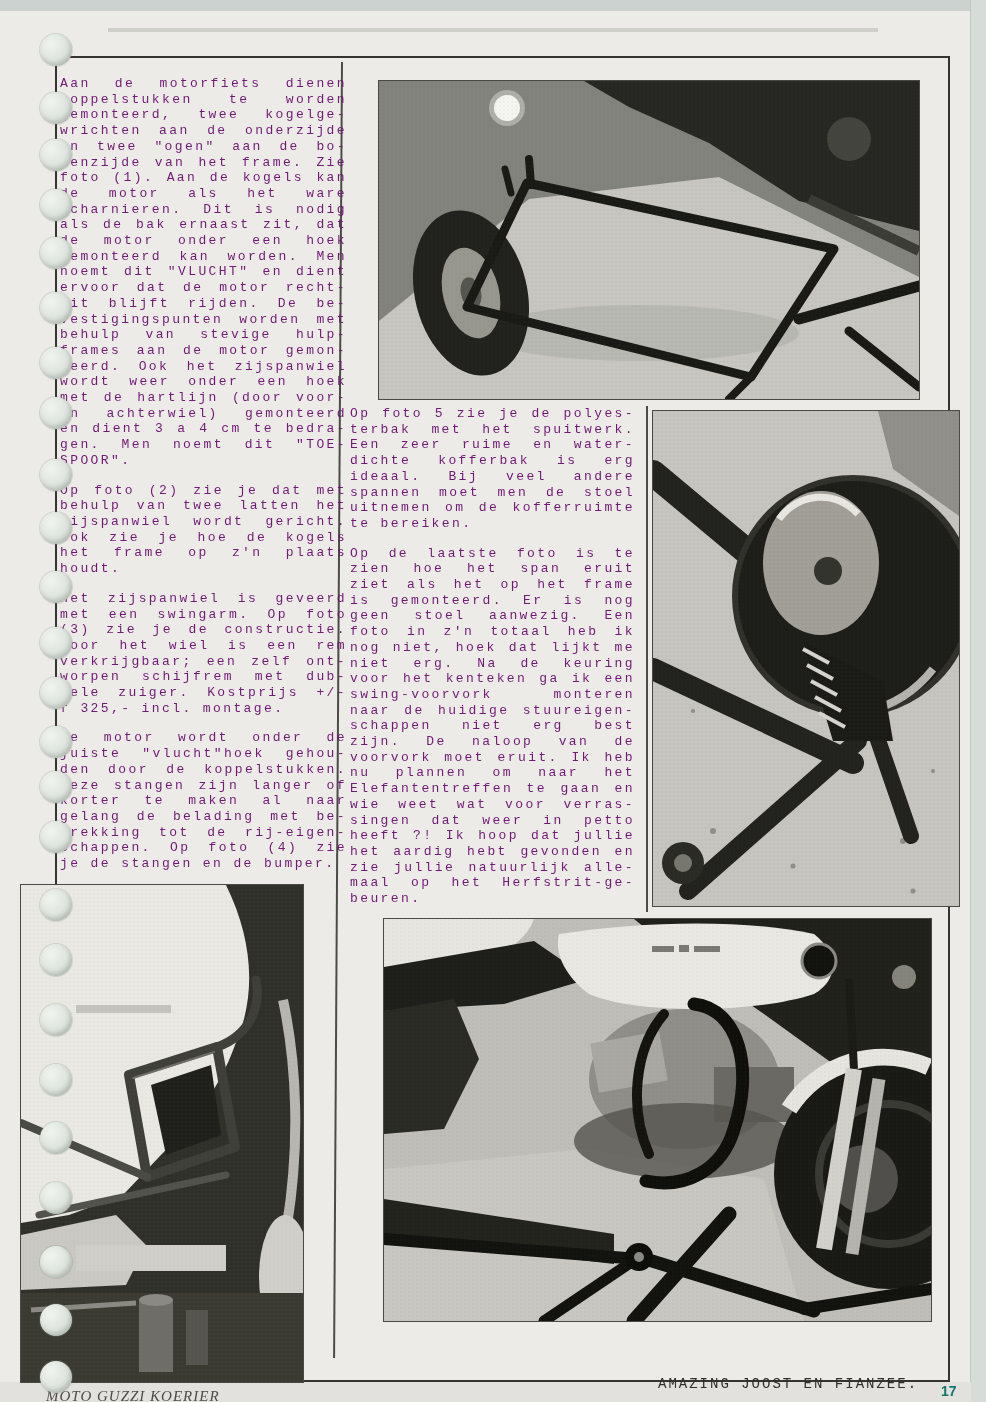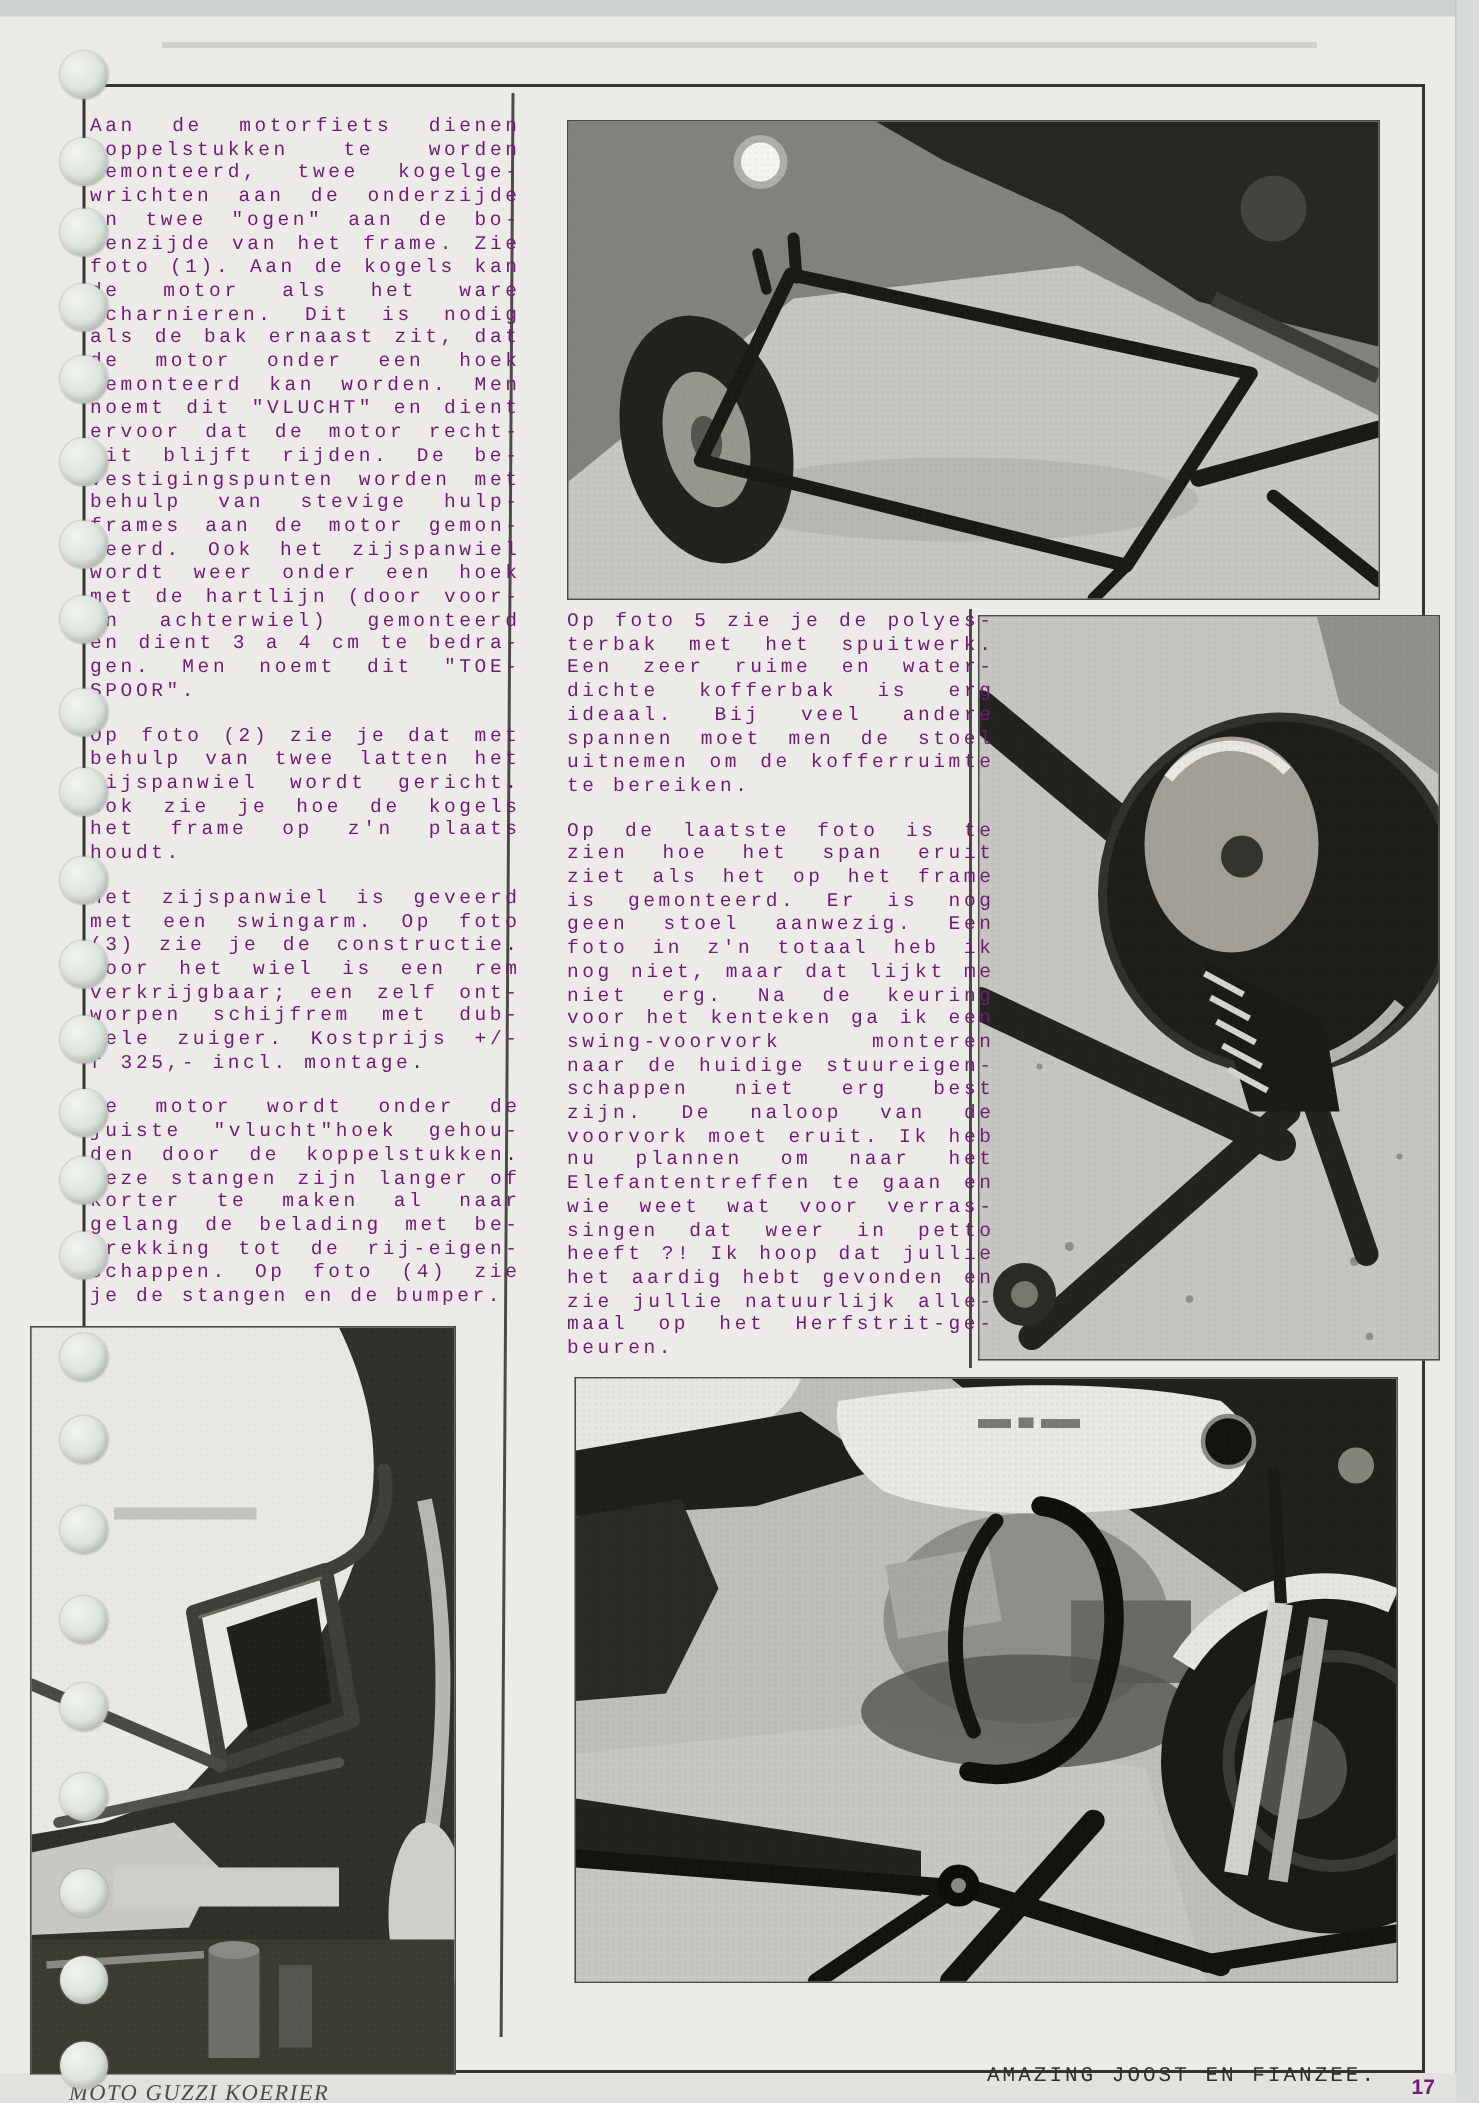--- a/index.html
+++ b/index.html
@@ -17,38 +17,38 @@
     border:2px solid #343431;z-index:2;}
 
   
   .rule-v1{position:absolute;left:341px;top:62px;width:2px;height:1296px;background:#4c4c47;
     transform:rotate(0.35deg);transform-origin:top center;z-index:2;}
   .rule-v2{position:absolute;left:646px;top:406px;width:2px;height:506px;background:#4c4c47;z-index:2;}
 
   
   .col{position:absolute;z-index:4;color:#701a75;font-size:13px;line-height:15.7px;letter-spacing:2.4px;}
   .col-left{left:60px;top:76px;width:287px;}
-  .col-mid{left:378px;top:406px;width:285px;}
+  .col-mid{left:350px;top:406px;width:285px;}
   .para{margin:0 0 14px 0;}
   .tline{text-align:justify;text-align-last:justify;white-space:normal;}
   .tlast{text-align-last:left;}
 
   
   figure{margin:0;padding:0;position:absolute;z-index:3;border:1px solid #4a4a45;
     line-height:0;background:#b9b8b2;}
   .photo-1{left:378px;top:80px;width:540px;height:318px;}
   .photo-2{left:652px;top:410px;width:306px;height:495px;}
   .photo-3{left:20px;top:884px;width:282px;height:497px;}
   .photo-4{left:383px;top:918px;width:547px;height:402px;}
   figure svg{display:block;width:100%;height:100%;}
 
   
   .caption{position:absolute;left:658px;top:1376px;width:288px;z-index:4;color:#2f2f2b;
     font-size:14px;letter-spacing:2px;white-space:nowrap;}
-  .page-number{position:absolute;left:941px;top:1383px;z-index:4;color:#701a75;
+  .page-number{position:absolute;left:941px;top:1383px;z-index:4;color:#0f766e;
     font-family:"Liberation Sans","DejaVu Sans",sans-serif;font-weight:bold;font-size:14px;}
   .footer-title{position:absolute;left:46px;top:1388px;z-index:4;color:#4d4c48;
     font-family:"Liberation Serif","DejaVu Serif",serif;font-style:italic;
     font-size:15px;letter-spacing:1px;white-space:nowrap;}
 
   
   .hole{position:absolute;left:40px;width:32px;height:32px;border-radius:50%;z-index:6;
     background:radial-gradient(circle at 35% 32%, #f0f4ee 0%, #dde4dd 55%, #c7cfc7 100%);
     box-shadow:inset -2px -3px 4px rgba(60,70,60,0.20), 0 0 0 1px rgba(130,140,130,0.25);}
 </style>
@@ -135,21 +135,21 @@
         <div class="tline">uitnemen om de kofferruimte</div>
         <div class="tline tlast">te bereiken.</div>
       </div>
       <div class="para">
         <div class="tline">Op de laatste foto is te</div>
         <div class="tline">zien hoe het span eruit</div>
         <div class="tline">ziet als het op het frame</div>
         <div class="tline">is gemonteerd. Er is nog</div>
         <div class="tline">geen stoel aanwezig. Een</div>
         <div class="tline">foto in z'n totaal heb ik</div>
-        <div class="tline">nog niet, maar dat lijkt me</div>
+        <div class="tline">nog niet, hoek dat lijkt me</div>
         <div class="tline">niet erg. Na de keuring</div>
         <div class="tline">voor het kenteken ga ik een</div>
         <div class="tline">swing-voorvork monteren</div>
         <div class="tline">naar de huidige stuureigen-</div>
         <div class="tline">schappen niet erg best</div>
         <div class="tline">zijn. De naloop van de</div>
         <div class="tline">voorvork moet eruit. Ik heb</div>
         <div class="tline">nu plannen om naar het</div>
         <div class="tline">Elefantentreffen te gaan en</div>
         <div class="tline">wie weet wat voor verras-</div>

